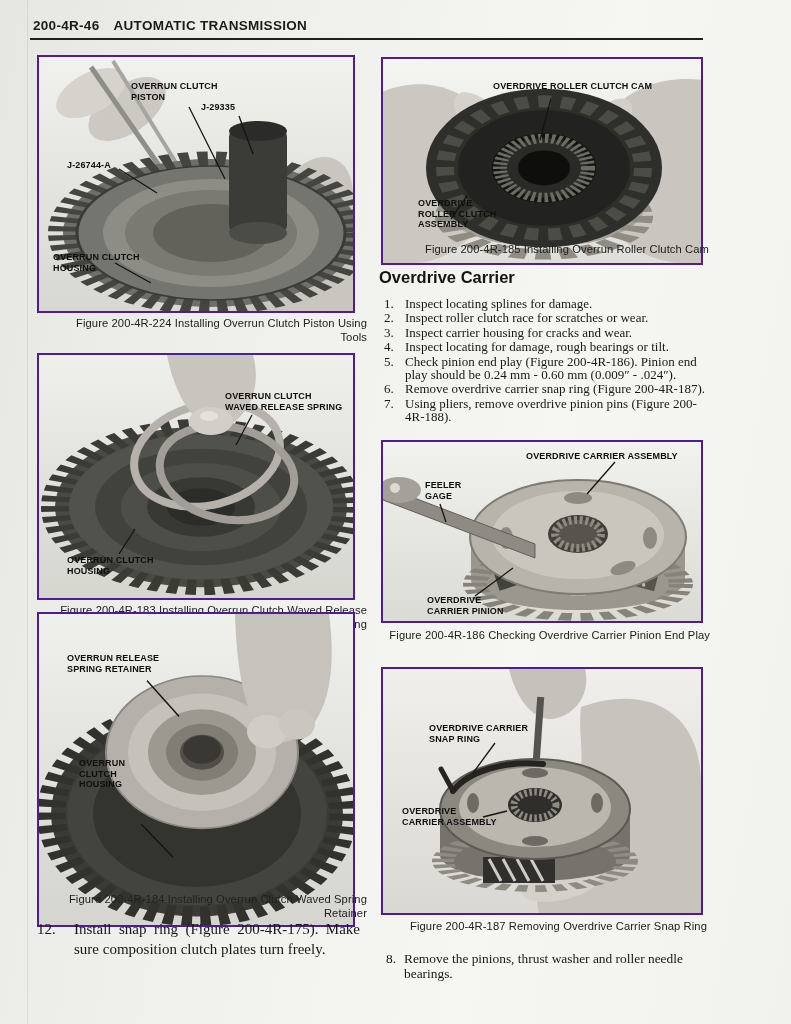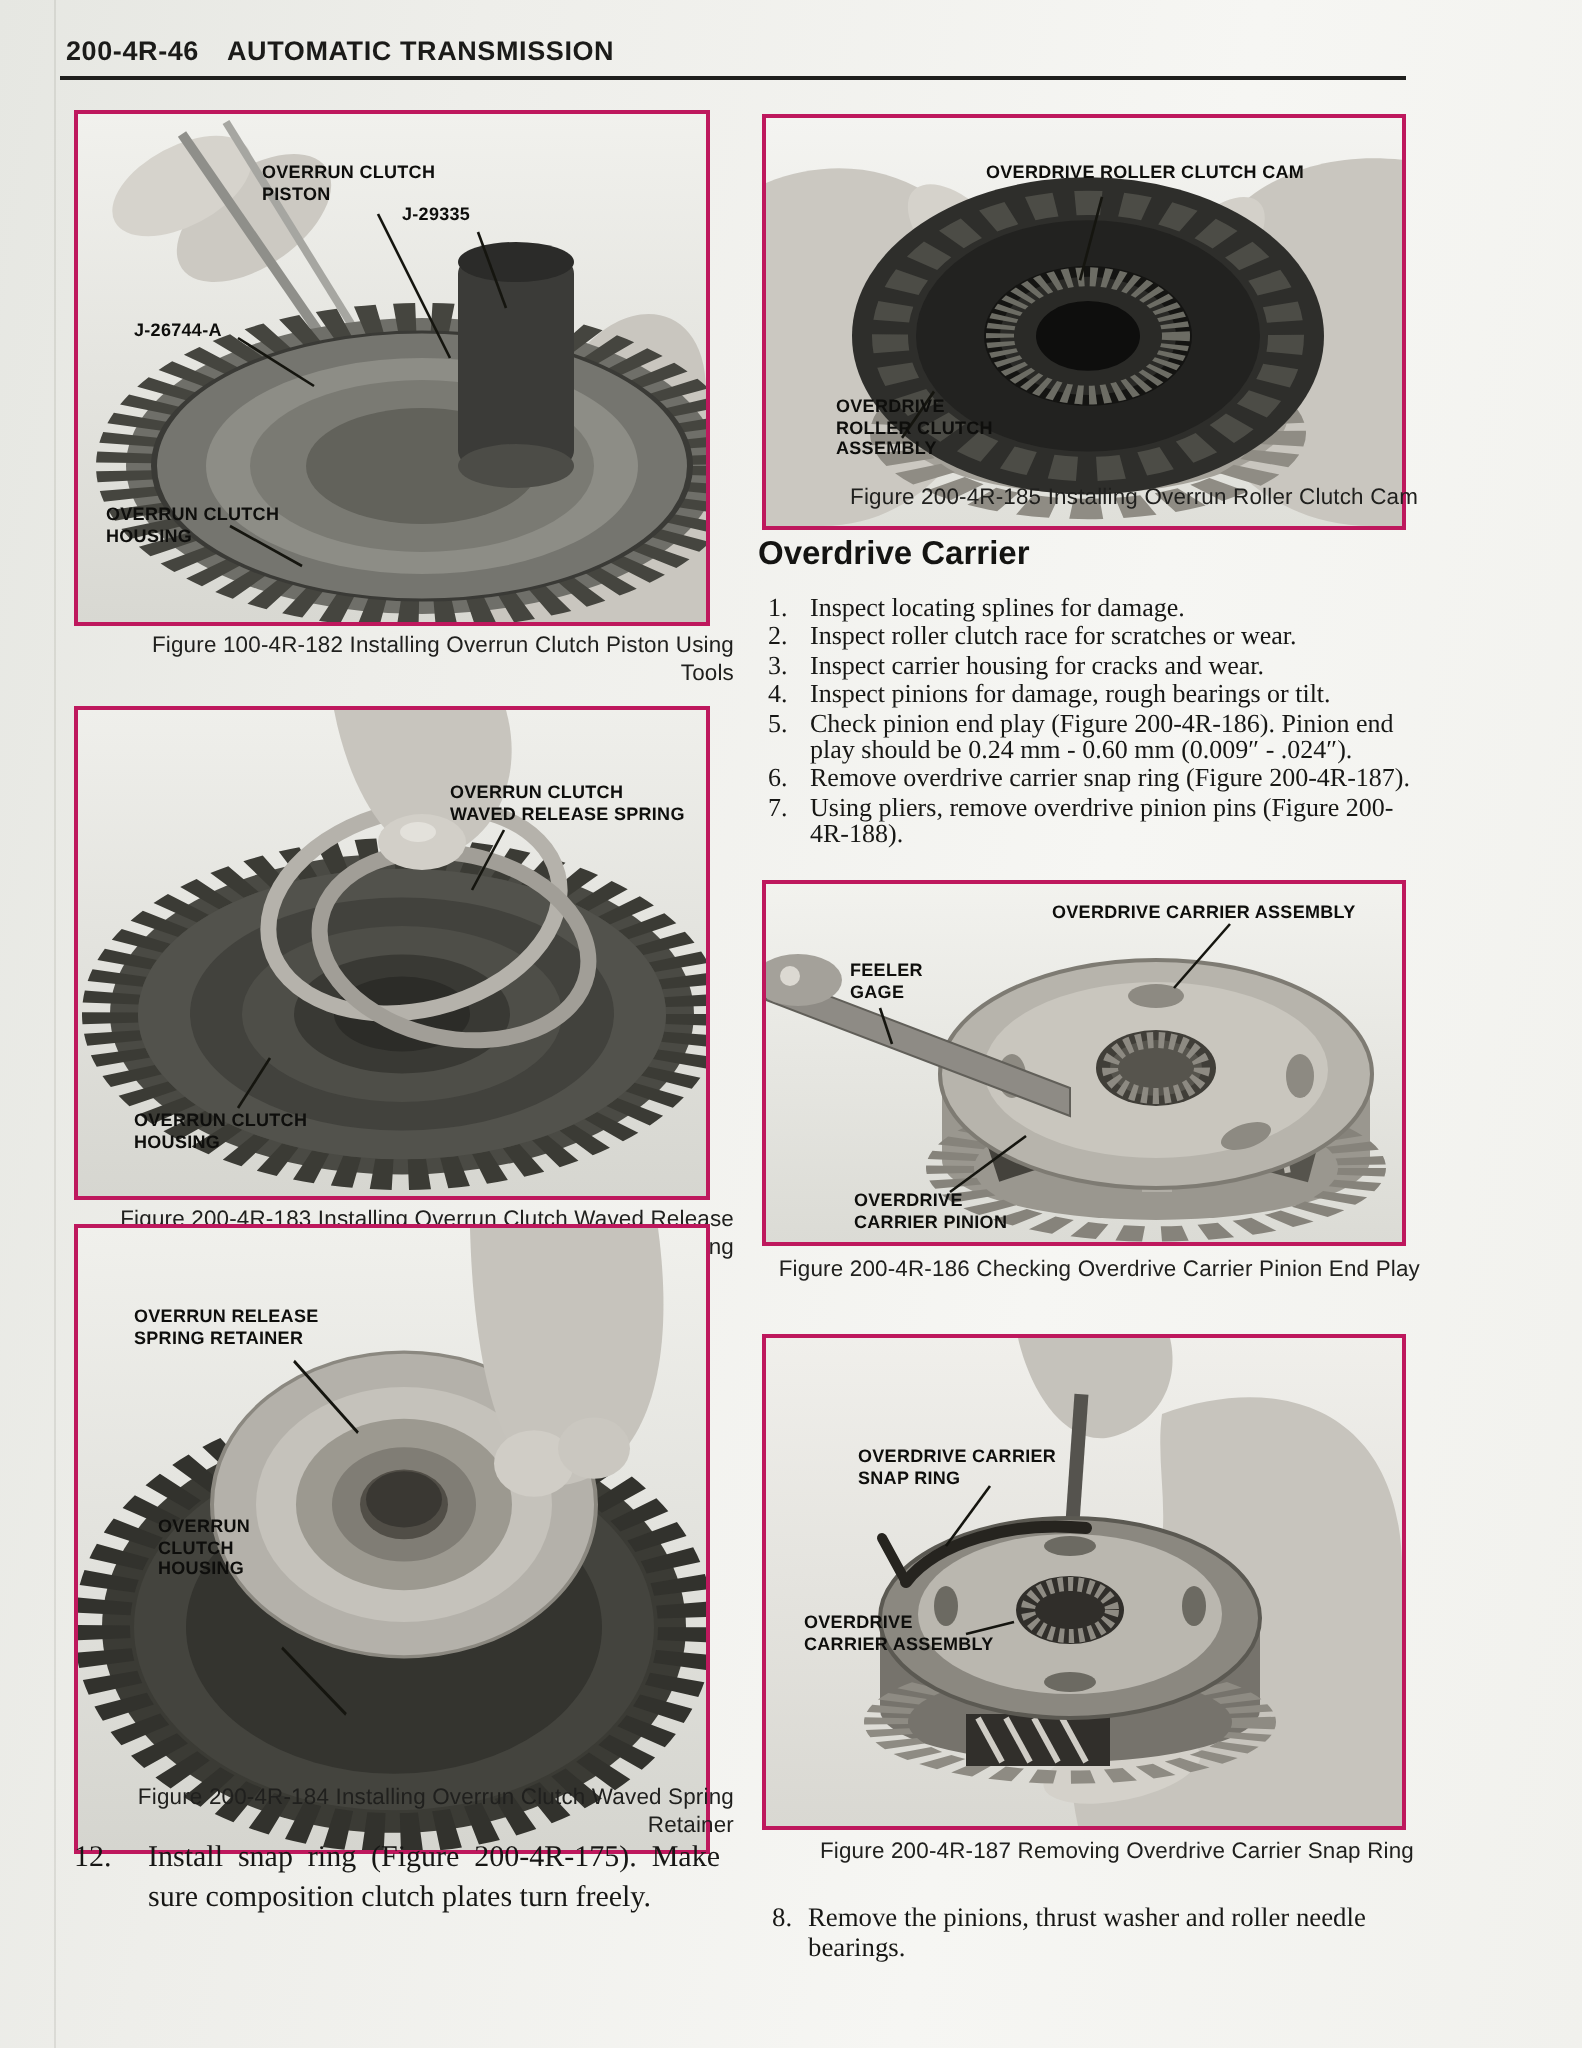--- a/index.html
+++ b/index.html
@@ -7,21 +7,21 @@
     width:791px;height:1024px;position:relative;overflow:hidden;
     background:linear-gradient(100deg,#e6e7e2 0%,#eeeeea 25%,#f6f6f3 65%,#f1f1ed 100%);
     font-family:"Liberation Sans",sans-serif;
     -webkit-font-smoothing:antialiased;
   }
   .seam{position:absolute;left:27px;top:0;width:1px;height:100%;background:rgba(110,110,100,.14);}
   .hdr{position:absolute;left:33px;top:18px;font:700 13.5px/16px "Liberation Sans",sans-serif;color:#1b1b19;letter-spacing:.3px;}
   .hdr .code{margin-right:14px;}
   .hdr-rule{position:absolute;left:30px;top:38px;width:673px;height:2px;background:#1f1f1d;}
 
-  .figbox{position:absolute;border:2px solid #be185d;box-sizing:border-box;background:#e9e9e4;}
+  .figbox{position:absolute;border:2px solid #4c1d95;box-sizing:border-box;background:#e9e9e4;}
   .figbox svg{position:absolute;left:0;top:0;width:100%;height:100%;display:block;}
   .plabel{position:absolute;font:700 9px/10.6px "Liberation Sans",sans-serif;color:#0e0e0c;
           letter-spacing:.15px;white-space:pre-line;}
   .figcap{position:absolute;text-align:right;font:400 11.2px/13.6px "Liberation Sans",sans-serif;
           color:#20201e;white-space:pre-line;letter-spacing:.1px;}
 
   .section-heading{position:absolute;left:379px;top:267px;font:700 16.5px/20px "Liberation Sans",sans-serif;color:#141412;}
 
   .steps{position:absolute;left:384px;top:297px;width:321px;}
   .step{display:flex;font:400 13px/13.4px "Liberation Serif",serif;color:#171715;margin-bottom:1px;}
@@ -79,21 +79,21 @@
       <line x1="76" y1="206" x2="112" y2="226"></line>
     </g>
   </svg>
   <div class="plabel" style="left:92px;top:24px">OVERRUN CLUTCH
 PISTON</div>
   <div class="plabel" style="left:162px;top:45px">J-29335</div>
   <div class="plabel" style="left:28px;top:103px">J-26744-A</div>
   <div class="plabel" style="left:14px;top:195px">OVERRUN CLUTCH
 HOUSING</div>
 </div>
-<div class="figcap" style="left:25px;top:317px;width:342px">Figure 100-4R-182 Installing Overrun Clutch Piston Using
+<div class="figcap" style="left:25px;top:317px;width:342px">Figure 200-4R-224 Installing Overrun Clutch Piston Using
 Tools</div>
 
 <div class="figbox" style="left:37px;top:353px;width:318px;height:247px">
   <svg viewBox="0 0 314 243" preserveAspectRatio="none">
     <defs>
       <linearGradient id="g2" x1="0" y1="0" x2="0" y2="1">
         <stop offset="0" stop-color="#efefeb"></stop>
           <stop offset="1" stop-color="#d6d6d0"></stop>
       </linearGradient>
     </defs>
@@ -215,21 +215,21 @@
   <div class="step">
     <span class="n">2.</span>
     <span class="t">Inspect roller clutch race for scratches or wear.</span>
   </div>
   <div class="step">
     <span class="n">3.</span>
     <span class="t">Inspect carrier housing for cracks and wear.</span>
   </div>
   <div class="step">
     <span class="n">4.</span>
-    <span class="t">Inspect pinions for damage, rough bearings or tilt.</span>
+    <span class="t">Inspect locating for damage, rough bearings or tilt.</span>
   </div>
   <div class="step">
     <span class="n">5.</span>
     <span class="t">Check pinion end play (Figure 200-4R-186). Pinion end play should be 0.24 mm - 0.60 mm (0.009″ - .024″).</span>
   </div>
   <div class="step">
     <span class="n">6.</span>
     <span class="t">Remove overdrive carrier snap ring (Figure 200-4R-187).</span>
   </div>
   <div class="step">

